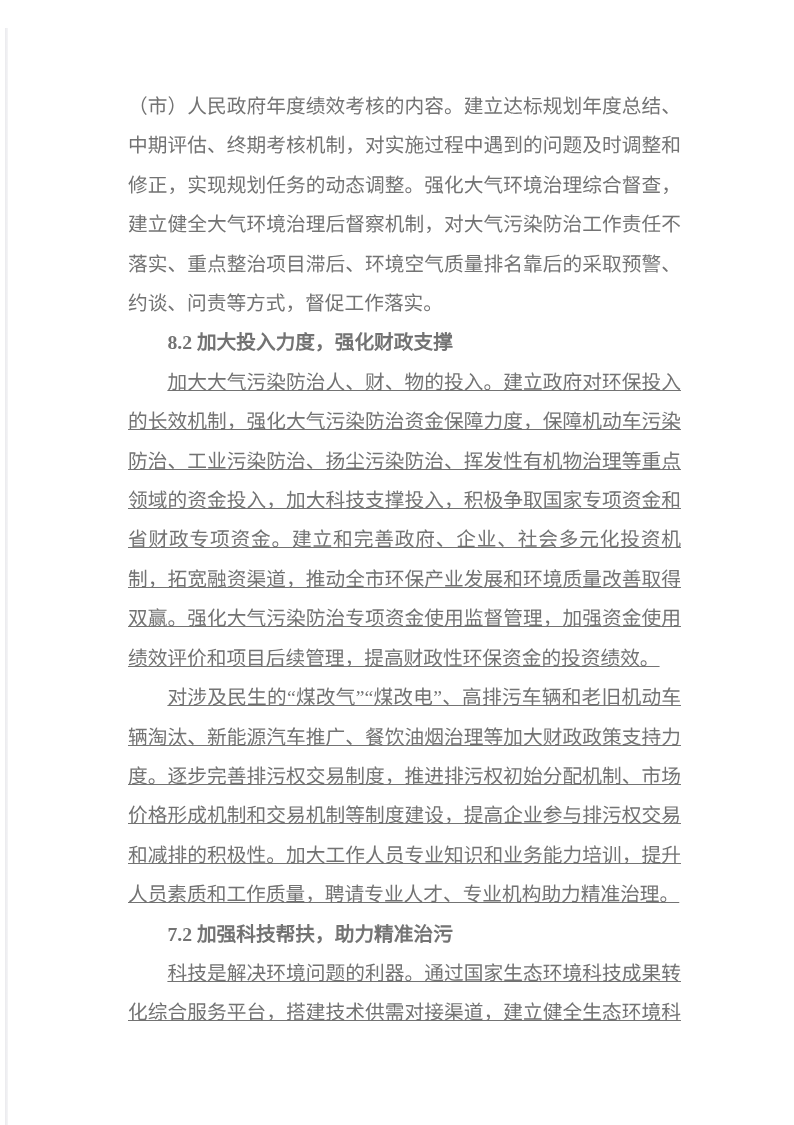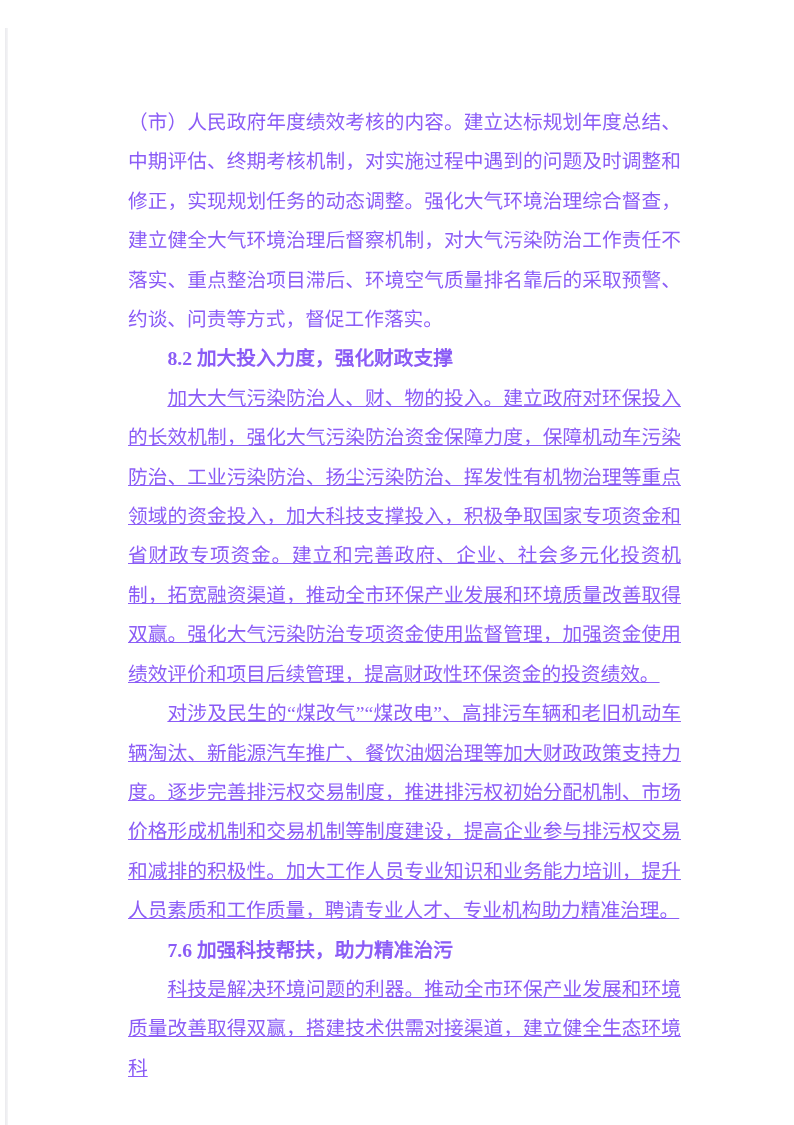--- a/index.html
+++ b/index.html
@@ -21,23 +21,23 @@
     left: 5px;
     top: 28px;
     bottom: 0;
     width: 3px;
     background: linear-gradient(to right, #dfdfe4, #efeff2);
     opacity: 0.65;
   }
   .textblock {
     position: absolute;
     left: 128px;
-    top: 103px;
+    top: 87px;
     width: 553px;
-    color: #8b5cf6;
+    color: #737373;
     font-size: 19.7px;
     line-height: 39.4px;
     text-align: justify;
     text-justify: inter-ideograph;
     letter-spacing: 0;
   }
   .textblock p {
     margin: 0;
     padding: 0;
   }
@@ -62,17 +62,17 @@
 
   <div class="textblock">
     <p class="para">（市）人民政府年度绩效考核的内容。建立达标规划年度总结、中期评估、终期考核机制，对实施过程中遇到的问题及时调整和修正，实现规划任务的动态调整。强化大气环境治理综合督查，建立健全大气环境治理后督察机制，对大气污染防治工作责任不落实、重点整治项目滞后、环境空气质量排名靠后的采取预警、约谈、问责等方式，督促工作落实。</p>
 
     <p class="heading">8.2 加大投入力度，强化财政支撑</p>
 
     <p class="para indent">加大大气污染防治人、财、物的投入。建立政府对环保投入的长效机制，强化大气污染防治资金保障力度，保障机动车污染防治、工业污染防治、扬尘污染防治、挥发性有机物治理等重点领域的资金投入，加大科技支撑投入，积极争取国家专项资金和省财政专项资金。建立和完善政府、企业、社会多元化投资机制，拓宽融资渠道，推动全市环保产业发展和环境质量改善取得双赢。强化大气污染防治专项资金使用监督管理，加强资金使用绩效评价和项目后续管理，提高财政性环保资金的投资绩效。</p>
 
     <p class="para indent">对涉及民生的“煤改气”“煤改电”、高排污车辆和老旧机动车辆淘汰、新能源汽车推广、餐饮油烟治理等加大财政政策支持力度。逐步完善排污权交易制度，推进排污权初始分配机制、市场价格形成机制和交易机制等制度建设，提高企业参与排污权交易和减排的积极性。加大工作人员专业知识和业务能力培训，提升人员素质和工作质量，聘请专业人才、专业机构助力精准治理。</p>
 
-    <p class="heading">7.6 加强科技帮扶，助力精准治污</p>
+    <p class="heading">7.2 加强科技帮扶，助力精准治污</p>
 
-    <p class="para indent justify-last">科技是解决环境问题的利器。推动全市环保产业发展和环境质量改善取得双赢，搭建技术供需对接渠道，建立健全生态环境科</p>
+    <p class="para indent justify-last">科技是解决环境问题的利器。通过国家生态环境科技成果转化综合服务平台，搭建技术供需对接渠道，建立健全生态环境科</p>
   </div>
 </div>
 
 </body></html>

